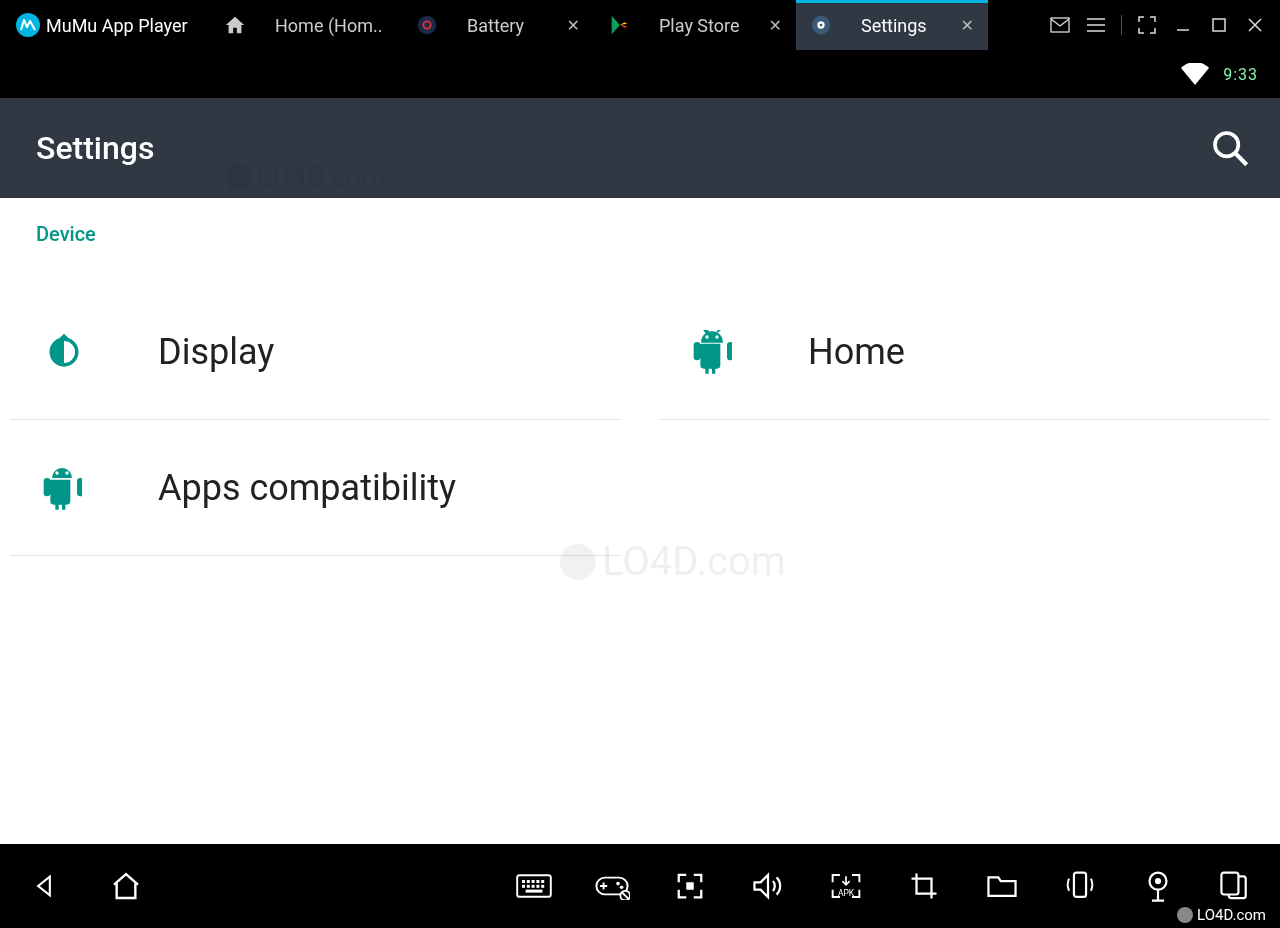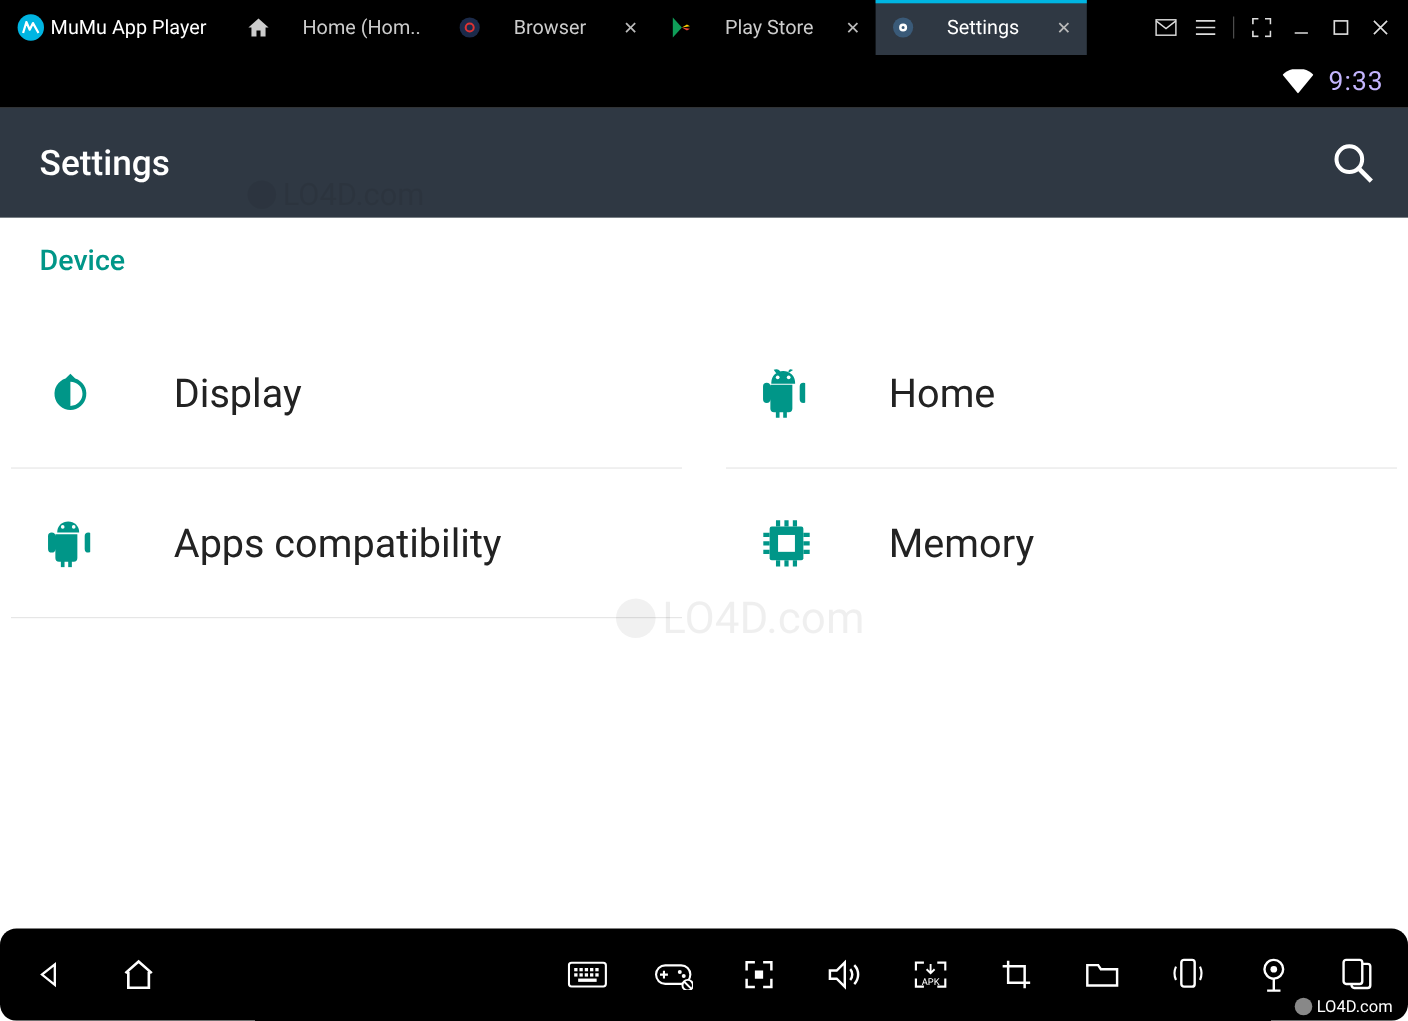--- a/index.html
+++ b/index.html
@@ -15,46 +15,46 @@
 .tab.active { background:#2f3843; color:#fff; }
 .tab.active::before { content:""; position:absolute; top:0; left:0; right:0; height:3px; background:#00b5e2; }
 .tab .tab-close { margin-left:auto; color:#bbb; font-size:16px; font-weight:300; }
 .tab .tab-icon { width:22px; height:22px; display:flex; align-items:center; justify-content:center; }
 .emu-ctrls { margin-left:auto; display:flex; align-items:center; gap:14px; padding:0 14px; color:#ddd; }
 .emu-ctrls .sep { width:1px; height:20px; background:#555; }
 .emu-ctrl { width:22px; height:22px; display:flex; align-items:center; justify-content:center; }
 
 
 .status-bar { height:48px; background:#000; display:flex; align-items:center; justify-content:flex-end; gap:14px; padding:0 22px; }
-.status-bar .time { color:#c4b5fd; font-size:24px; letter-spacing:1px; }
+.status-bar .time { color:#86efac; font-size:16px; letter-spacing:1px; }
 .wifi { width:28px; height:22px; }
 
 
 .action-bar { height:100px; background:#2f3843; display:flex; align-items:center; justify-content:space-between; padding:0 30px 0 36px; position:relative; }
 .action-bar .title { color:#fff; font-size:32px; font-weight:500; }
 .action-bar .search { color:#fff; }
 
 
 .wm { position:absolute; color:#000; opacity:.06; font-size:28px; display:flex; align-items:center; gap:6px; pointer-events:none; }
 .wm-circle { width:26px; height:26px; border-radius:50%; background:#000; opacity:.9; }
 .wm-bottom { position:absolute; bottom:2px; right:8px; background:rgba(0,0,0,.7); color:#fff; font-size:15px; padding:2px 6px; display:flex; align-items:center; gap:4px; }
 .wm-bottom .c { width:16px; height:16px; border-radius:50%; background:#888; }
 
 
 .settings-body { background:#fff; height:646px; overflow:hidden; position:relative; }
-.section-header { color:#009688; font-size:26px; font-weight:500; padding:24px 36px 10px; }
+.section-header { color:#009688; font-size:20px; font-weight:500; padding:24px 36px 10px; }
 .grid { display:grid; grid-template-columns:1fr 1fr; column-gap:20px; padding:28px 0 0; }
 .cell { display:flex; align-items:center; height:136px; border-bottom:1px solid #e4e4e4; margin:0 10px; padding-left:30px; }
 .cell.no-border { border-bottom:none; }
 .cell .icon-wrap { width:118px; display:flex; justify-content:flex-start; padding-left:2px; }
 .cell .label { font-size:36px; color:#222; }
 .teal { fill:#009688; color:#009688; }
 
 
-.nav-bar { position:absolute; left:0; right:0; bottom:0; height:84px; background:#000; display:flex; align-items:center; padding:0 26px; gap:30px;border-radius:15px; }
+.nav-bar { position:absolute; left:0; right:0; bottom:0; height:84px; background:#000; display:flex; align-items:center; padding:0 26px; gap:30px; }
 .nav-left { display:flex; gap:46px; }
 .nav-right { margin-left:auto; display:flex; gap:42px; align-items:center; }
 .nav-btn { width:36px; height:36px; display:flex; align-items:center; justify-content:center; color:#fff; }
 
 svg { display:block; }
 </style>
 </head>
 <body>
 
 <div class="emu-bar">
@@ -75,21 +75,21 @@
       </span>
       <span>Home (Hom..</span>
     </div>
     <div class="tab">
       <span class="tab-icon">
         <svg width="22" height="22" viewBox="0 0 24 24">
             <circle cx="12" cy="12" r="10" fill="#1b2a4a"></circle>
             <circle cx="12" cy="12" r="4" fill="none" stroke="#d33" stroke-width="2"></circle>
           </svg>
       </span>
-      <span>Browser</span>
+      <span>Battery</span>
       <span class="tab-close">✕</span>
     </div>
     <div class="tab">
       <span class="tab-icon">
         <svg width="22" height="22" viewBox="0 0 24 24">
             <path fill="#0f9d58" d="M4 2l9 10L4 22z"></path>
             <path fill="#ffce00" d="M13 12l5-3 3 1.7L13 12z"></path>
             <path fill="#ea4335" d="M13 12l8 1.3L18 15z"></path>
             <path fill="#4285f4" d="M4 2l17 8.7L18 9 4 2z" opacity=".0"></path>
           </svg>
@@ -200,32 +200,20 @@
             <path d="M6 7a6 6 0 0112 0H6z"></path>
             <circle cx="9" cy="4" r="1" fill="#fff"></circle>
             <circle cx="15" cy="4" r="1" fill="#fff"></circle>
           </svg>
       </span>
       <span class="label">Apps compatibility</span>
     </div>
 
 
 
-    <div class="cell no-border">
-      <span class="icon-wrap">
-        <svg class="teal" width="46" height="46" viewBox="0 0 24 24">
-            <rect x="4" y="4" width="16" height="16" rx="1"></rect>
-            <rect x="8" y="8" width="8" height="8" fill="#fff"></rect>
-            <g stroke="#009688" stroke-width="2">
-              <path d="M8 1v3M12 1v3M16 1v3M8 20v3M12 20v3M16 20v3M1 8h3M1 12h3M1 16h3M20 8h3M20 12h3M20 16h3"></path>
-            </g>
-          </svg>
-      </span>
-      <span class="label">Memory</span>
-    </div>
 
     <div class="cell no-border"></div>
   </div>
 
   <div class="wm" style="left:560px;top:340px;font-size:40px;">
     <span class="wm-circle" style="width:36px;height:36px;"></span>
       <span>LO4D.com</span>
   </div>
 </div>
 

